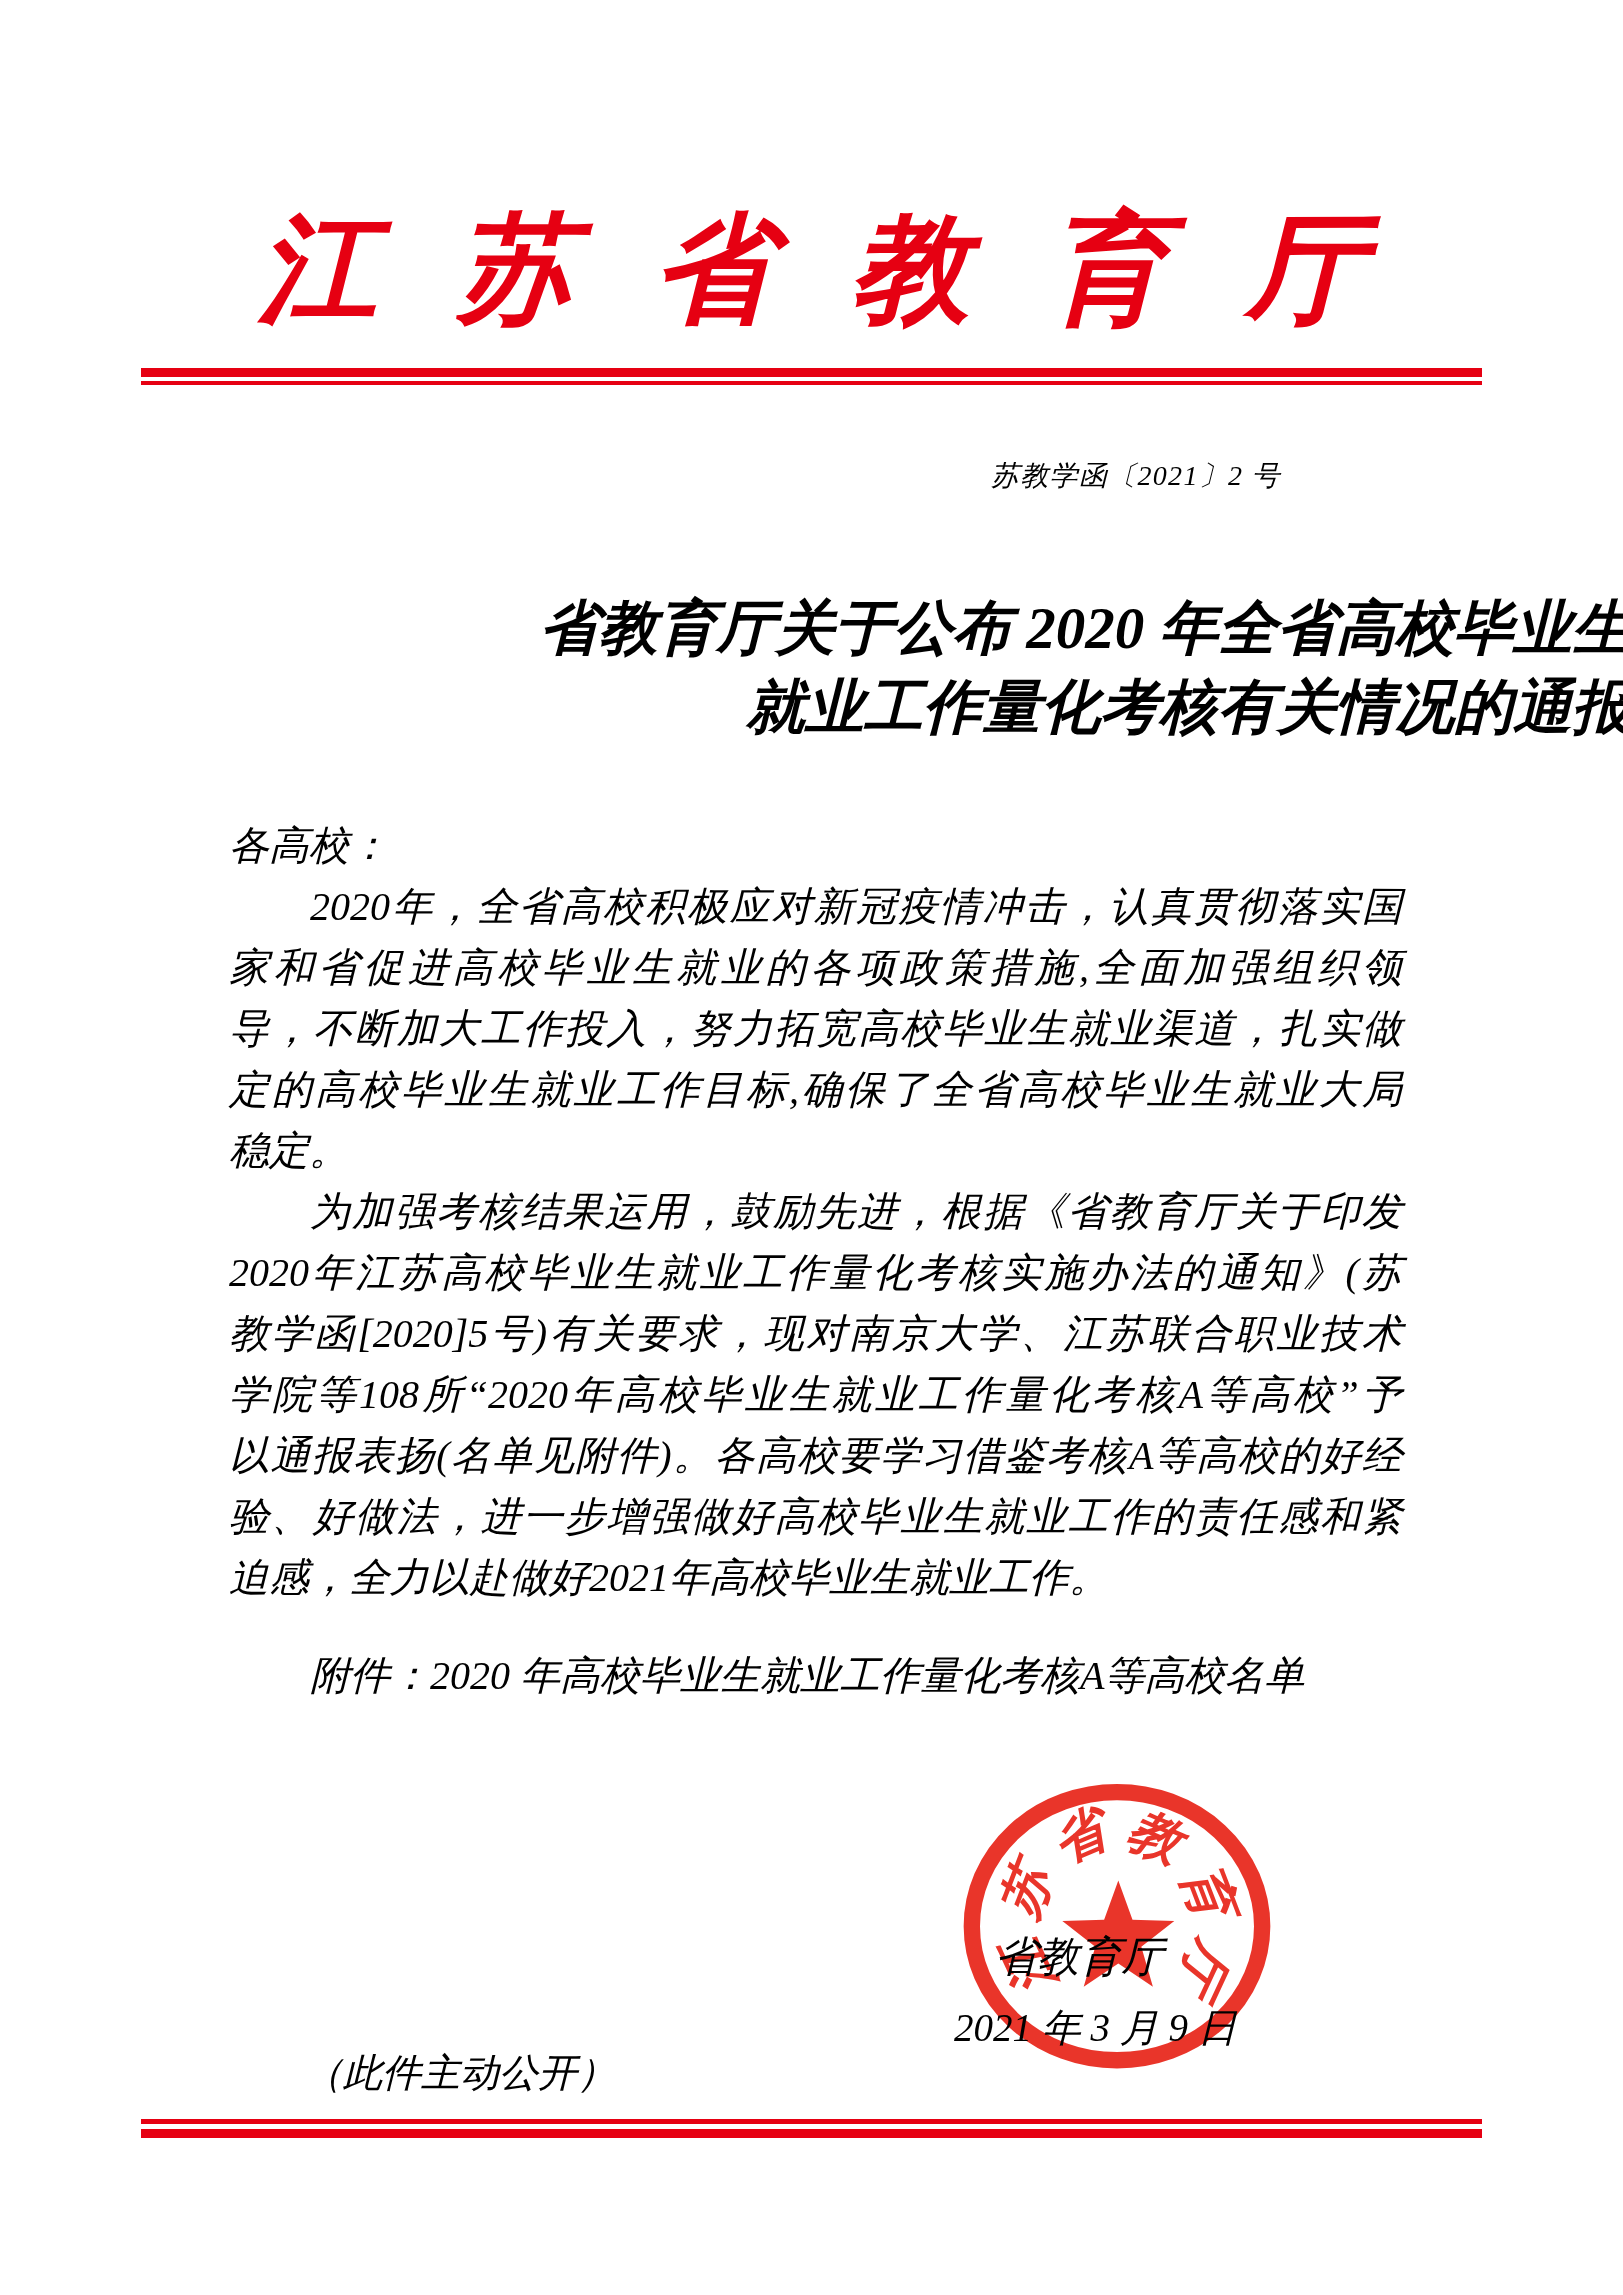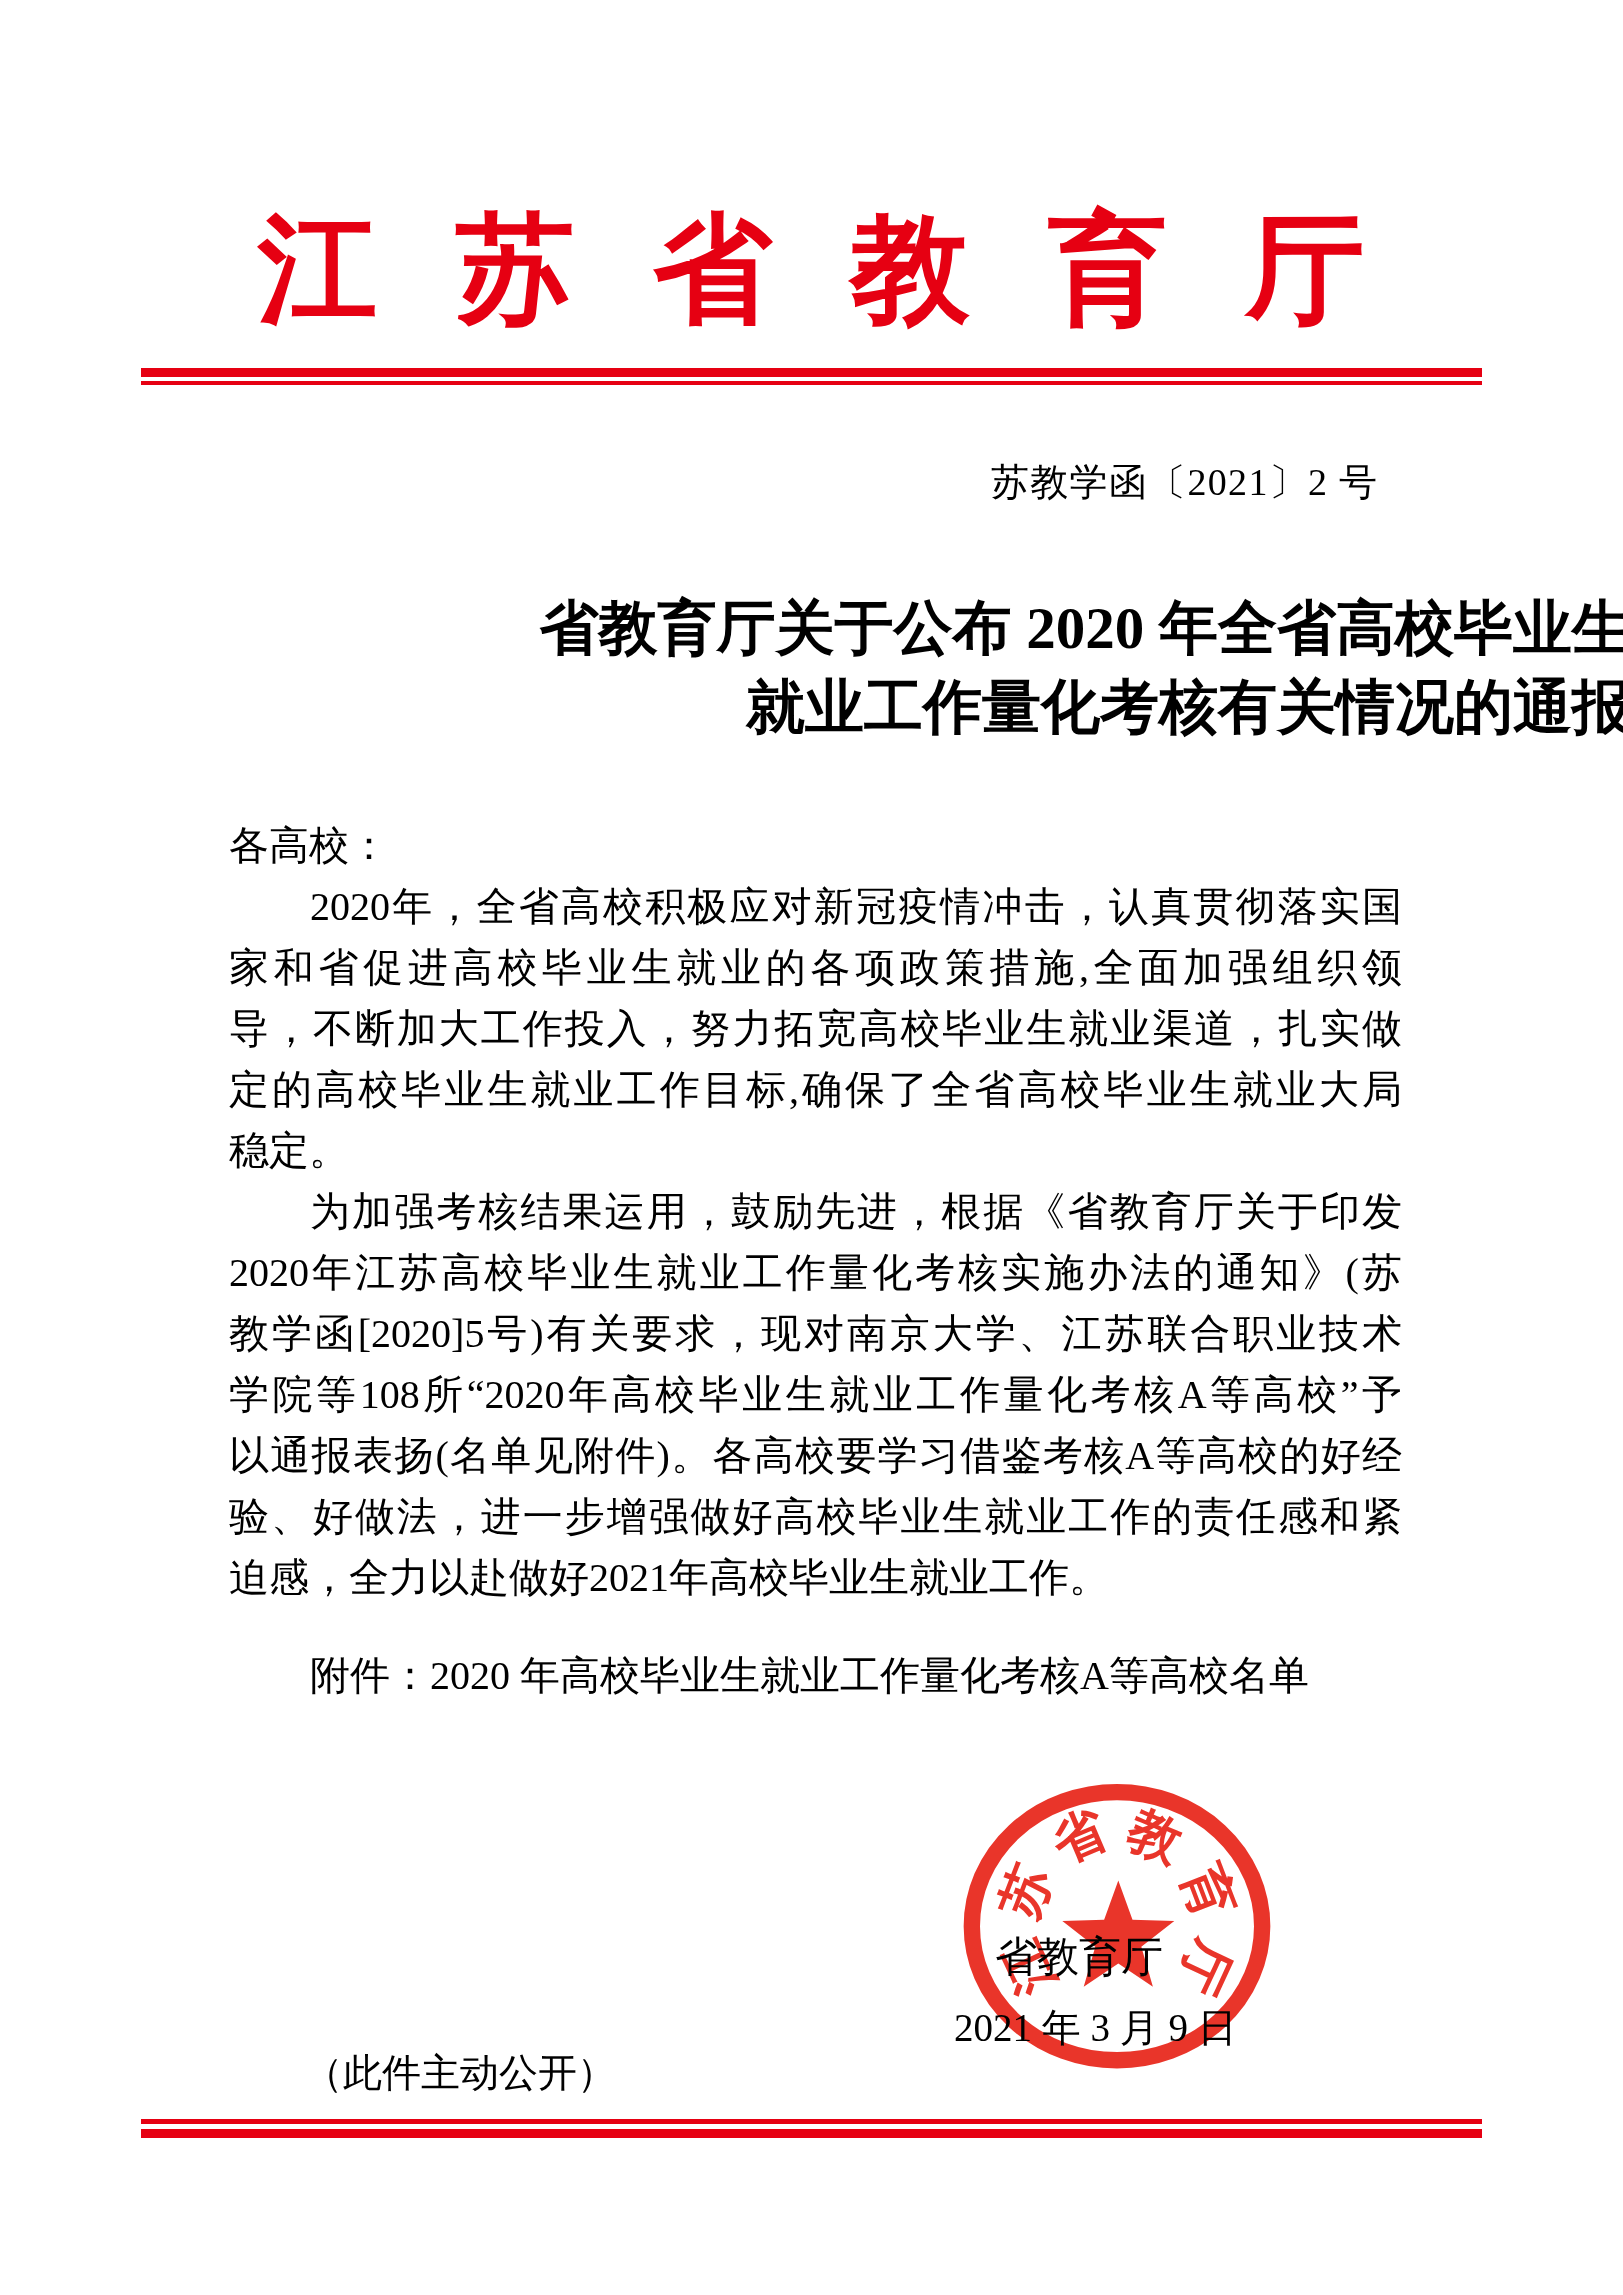--- a/index.html
+++ b/index.html
@@ -9,39 +9,39 @@
     --page_background:#ffffff;
   }
   html,body{margin:0;padding:0;}
   body{
     width:1623px;height:2295px;
     background:var(--page_background);
     font-family:"Liberation Serif","DejaVu Serif",serif;
     color:var(--text_color);
     position:relative;
   }
-  .page{position:absolute;left:0;top:0;width:1623px;height:2295px;overflow:hidden;}
+  .page{position:absolute;left:0;top:0;width:1623px;height:2295px;overflow:hidden;font-style:italic;}
 
   .agency-header{
     position:absolute;left:39px;top:211px;width:1623px;
     text-align:center;
     font-size:119px;line-height:1;
     font-weight:700;
     letter-spacing:0.66em;
     color:var(--red_accent);
   }
   .rule{position:absolute;left:141px;width:1341px;background:var(--red_accent);}
   .rule-top-thick{top:368px;height:8.5px;}
   .rule-top-thin{top:381px;height:3.9px;}
   .rule-bottom-thin{top:2119px;height:4.6px;}
   .rule-bottom-thick{top:2129px;height:9.2px;}
 
   .doc-number{
     position:absolute;left:991px;top:458px;
-    font-size:38px;line-height:1.3;letter-spacing:1.3px;text-align:right;
+    font-size:28px;line-height:1.3;letter-spacing:1.3px;text-align:right;
   }
 
   .doc-title{
     position:absolute;left:8px;top:589px;width:1623px;
     text-align:right;font-weight:700;
     font-size:59px;line-height:79px;
   }
 
   .doc-body{
     position:absolute;left:229px;top:815px;width:1173px;

